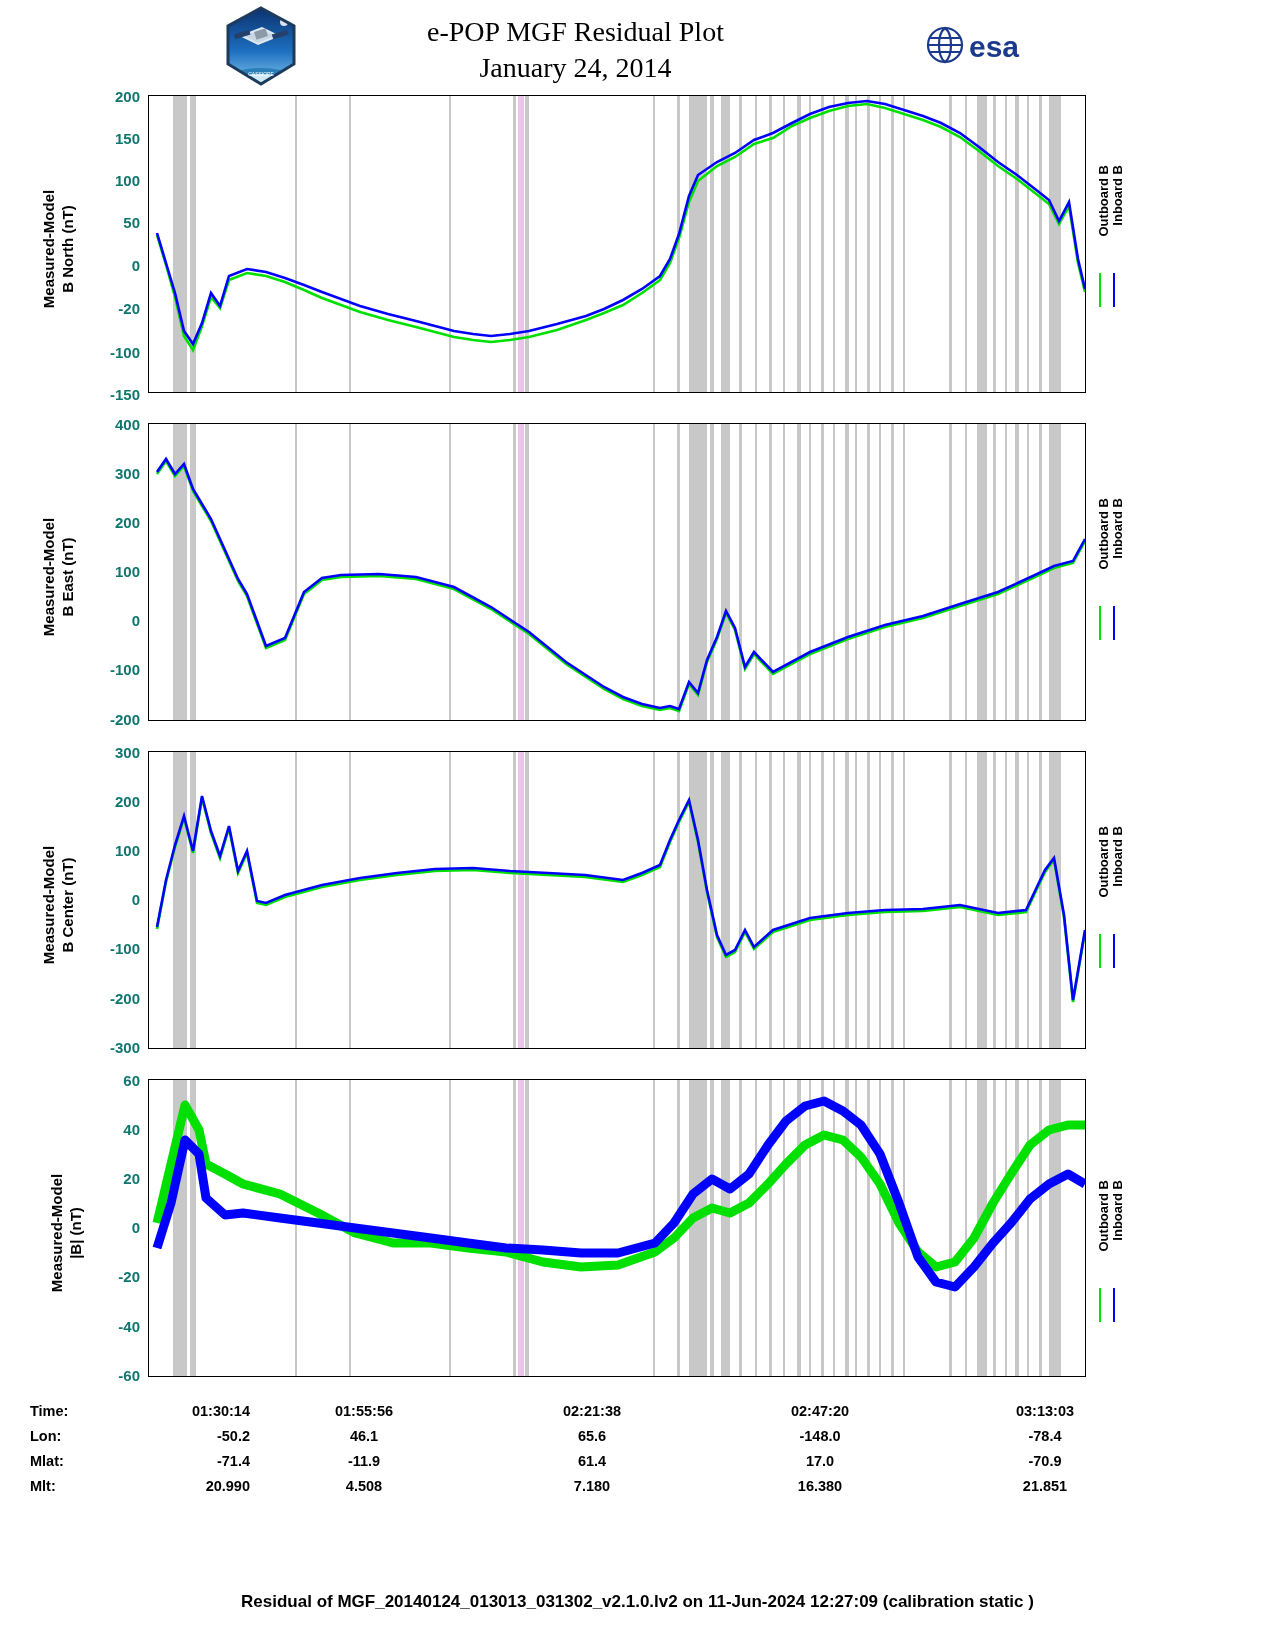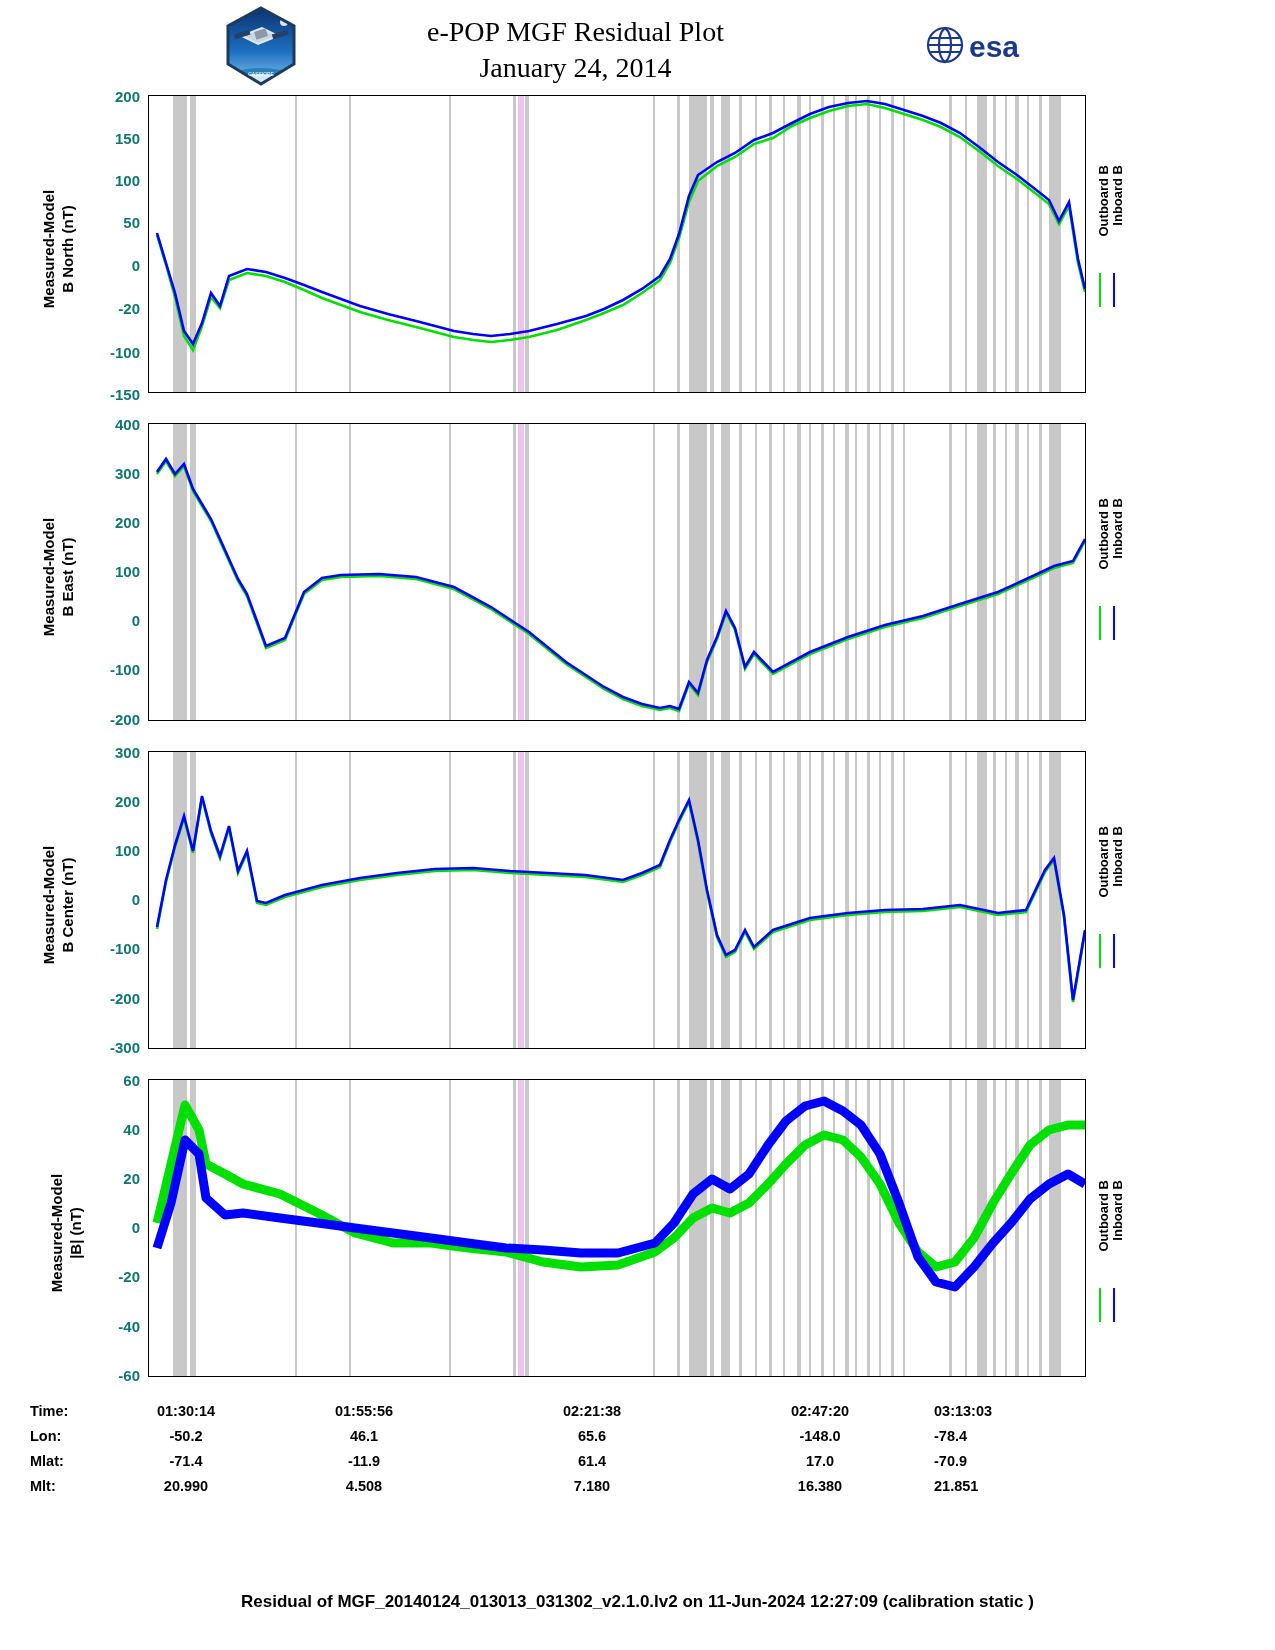--- a/index.html
+++ b/index.html
@@ -124,25 +124,25 @@
     align-items: center;
   }
   .info-label {
     width: 92px;
     text-align: left;
   }
   .info-cell {
     width: 205px;
     text-align: center;
   }
-  .info-cell.c0 { width: 128px; text-align: center; }
+  .info-cell.c0 { width: 128px; text-align: right; }
   .info-cell.c1 { width: 228px; text-align: center; }
   .info-cell.c2 { width: 228px; }
   .info-cell.c3 { width: 228px; }
-  .info-cell.c4 { width: 222px; text-align: left; }
+  .info-cell.c4 { width: 222px; text-align: center; }
 
   .footer {
     position: absolute;
     left: 0;
     top: 1592px;
     width: 1275px;
     text-align: center;
     font-family: "Liberation Sans", sans-serif;
     font-weight: bold;
     font-size: 17px;

